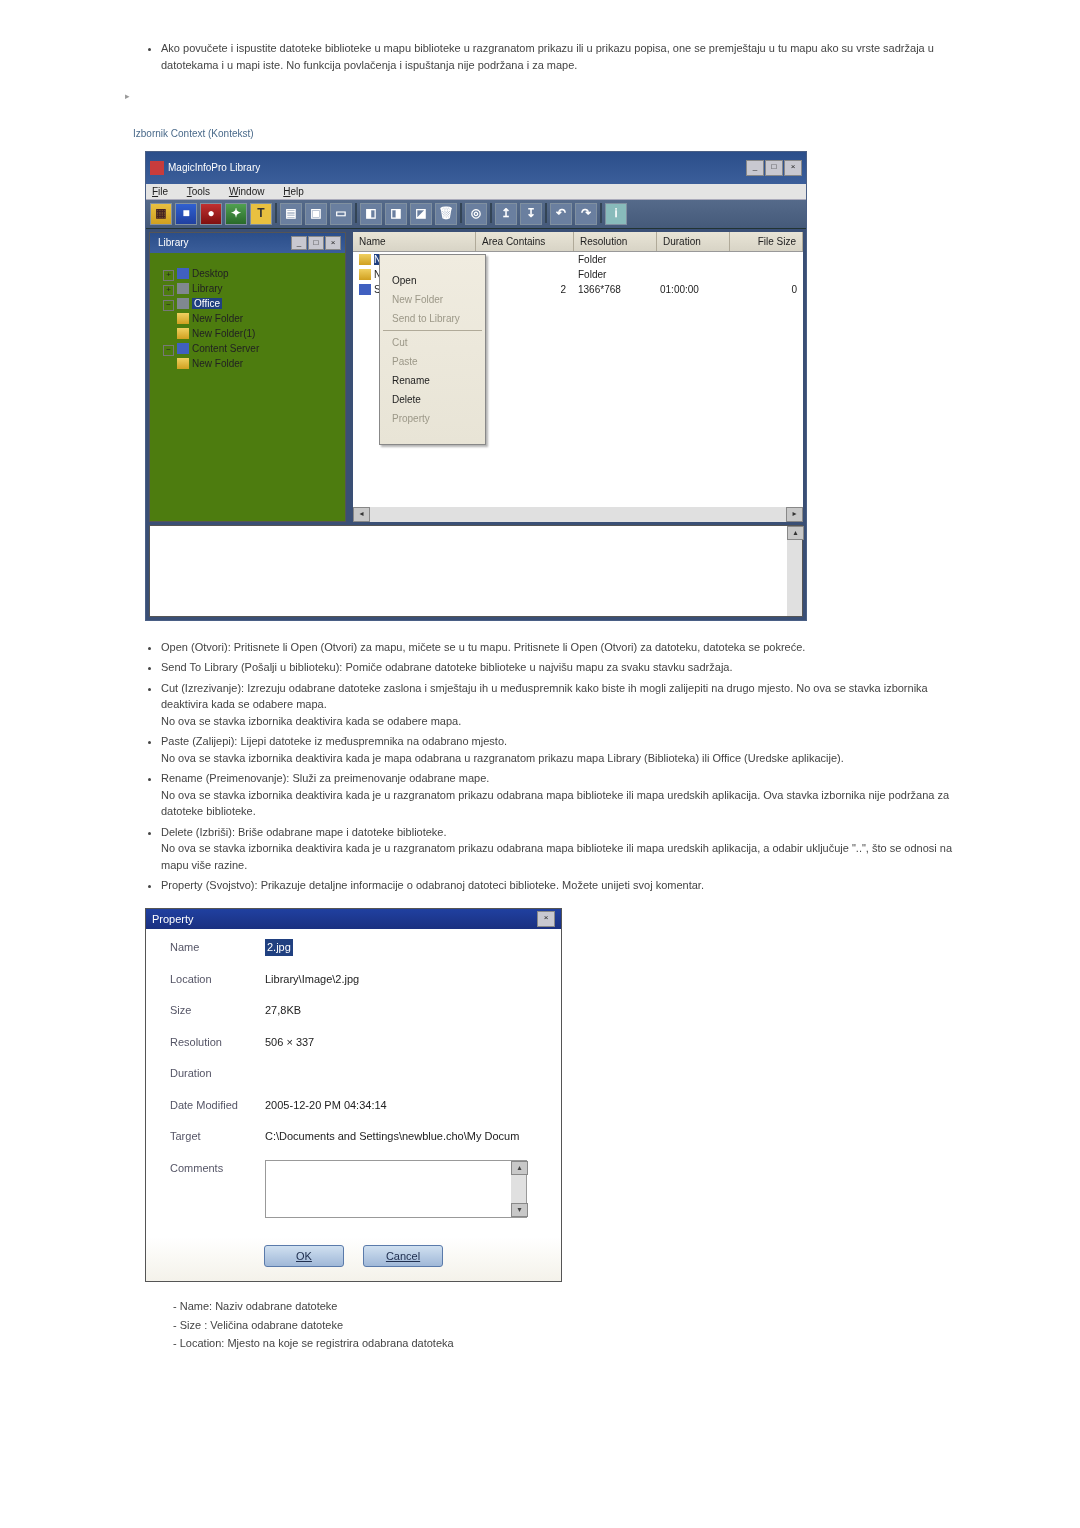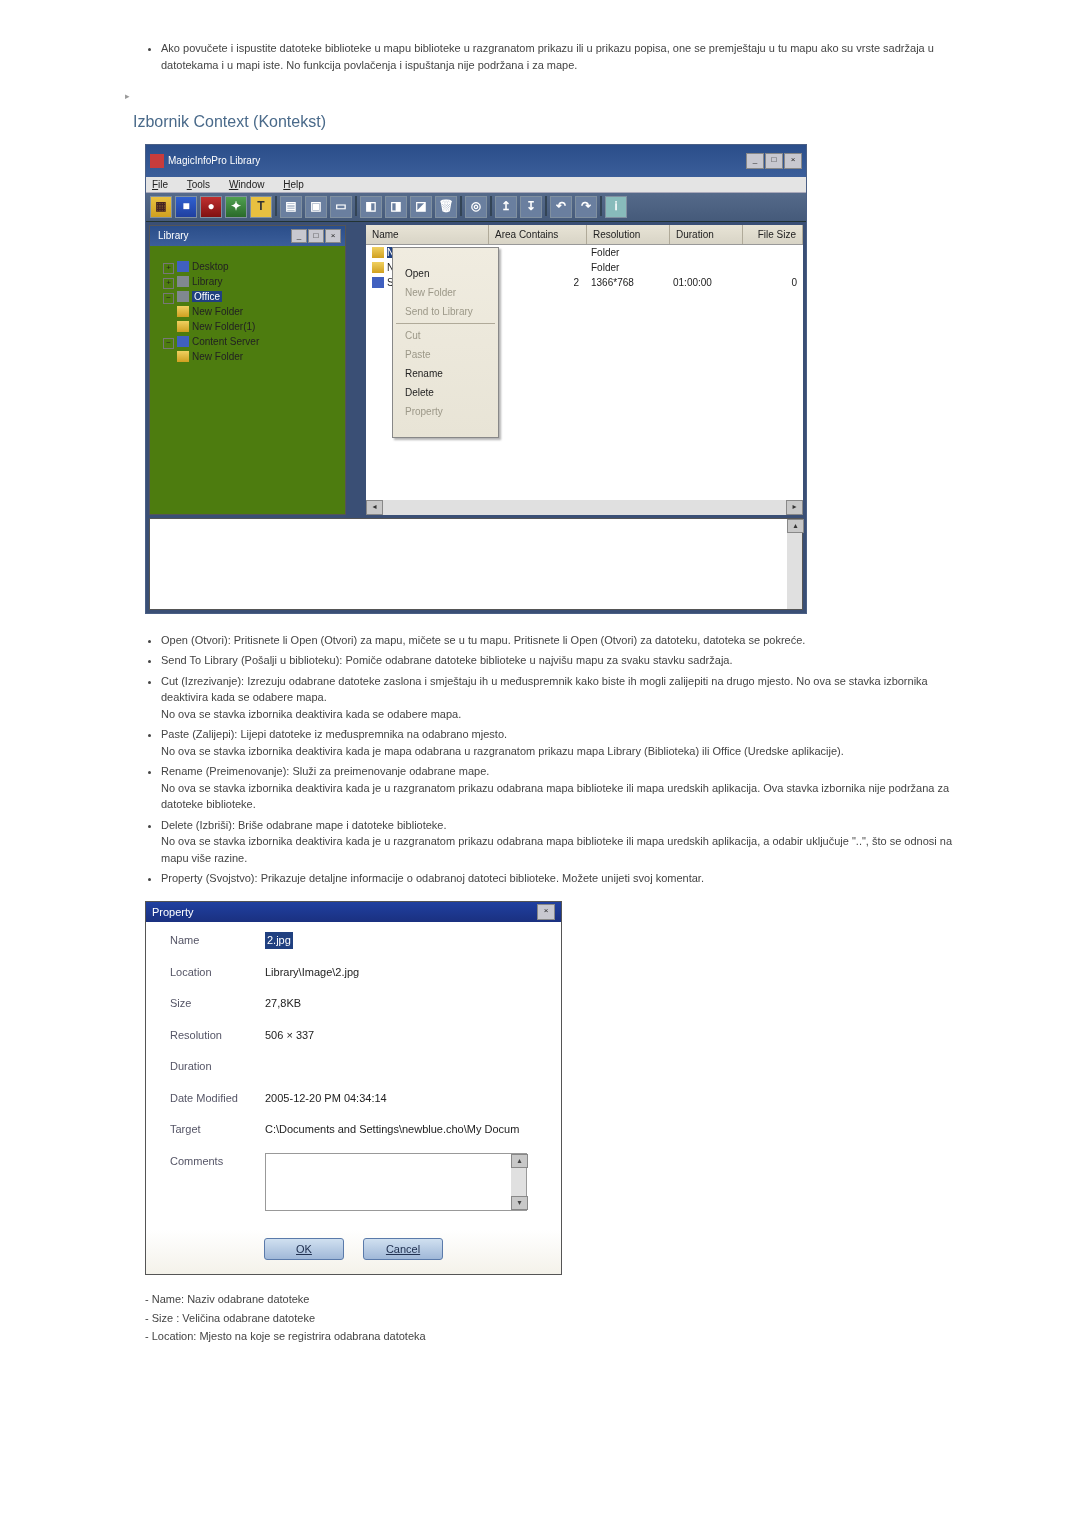--- a/index.html
+++ b/index.html
@@ -26,22 +26,22 @@
 }
 .marker {
   display: inline-block;
   width: 10px;
   height: 10px;
   font-size: 9px;
   color: #999;
 }
 .section-heading {
   color: #4a6a8a;
-  font-size: 16px;
-  margin: 6px 0 10px 8px;
+  font-size: 10px;
+  margin: 22px 0 10px 8px;
 }
 
 
 .win {
   width: 660px;
   margin: 0 0 18px 20px;
   background: linear-gradient(#3a4f75, #3a4f75);
   border: 1px solid #4a5f85;
   font-size: 10px;
 }
@@ -109,21 +109,21 @@
 }
 .tb.yellow { background: linear-gradient(#e8c040, #d0a020); color:#422;}
 .tb.blue   { background: linear-gradient(#3060d0, #2040a0); }
 .tb.red    { background: linear-gradient(#c03030, #801010); }
 .tb.green  { background: linear-gradient(#50a050, #2a6a2a); }
 
 .work {
   display: flex;
   background: #3a4f75;
   padding: 3px;
-  gap: 20px;
+  gap: 7px;
   height: 290px;
 }
 .panel {
   background: #fff;
   border: 1px solid #555;
   display: flex;
   flex-direction: column;
 }
 .panel-head {
   display: flex;
@@ -303,21 +303,21 @@
   border: 1px solid #5a7aaa;
   color: #203050;
   margin: 0 8px;
   text-align: center;
   border-radius: 3px;
   text-decoration: underline;
 }
 .dash-list {
   margin-left: 20px;
 }
-.dash-list div { margin-bottom: 2px; color:#444; }
+.dash-list div { margin-bottom: 2px; color:#444;margin-left:28px; }
 </style>
 </head>
 <body>
 
 <div class="wrapper">
 
   <ul class="bullet-list">
     <li>Ako povučete i ispustite datoteke biblioteke u mapu biblioteke u razgranatom prikazu ili u prikazu popisa, one se premještaju u tu mapu ako su vrste sadržaja u datotekama i u mapi iste. No funkcija povlačenja i ispuštanja nije podržana i za mape.</li>
   </ul>
 

